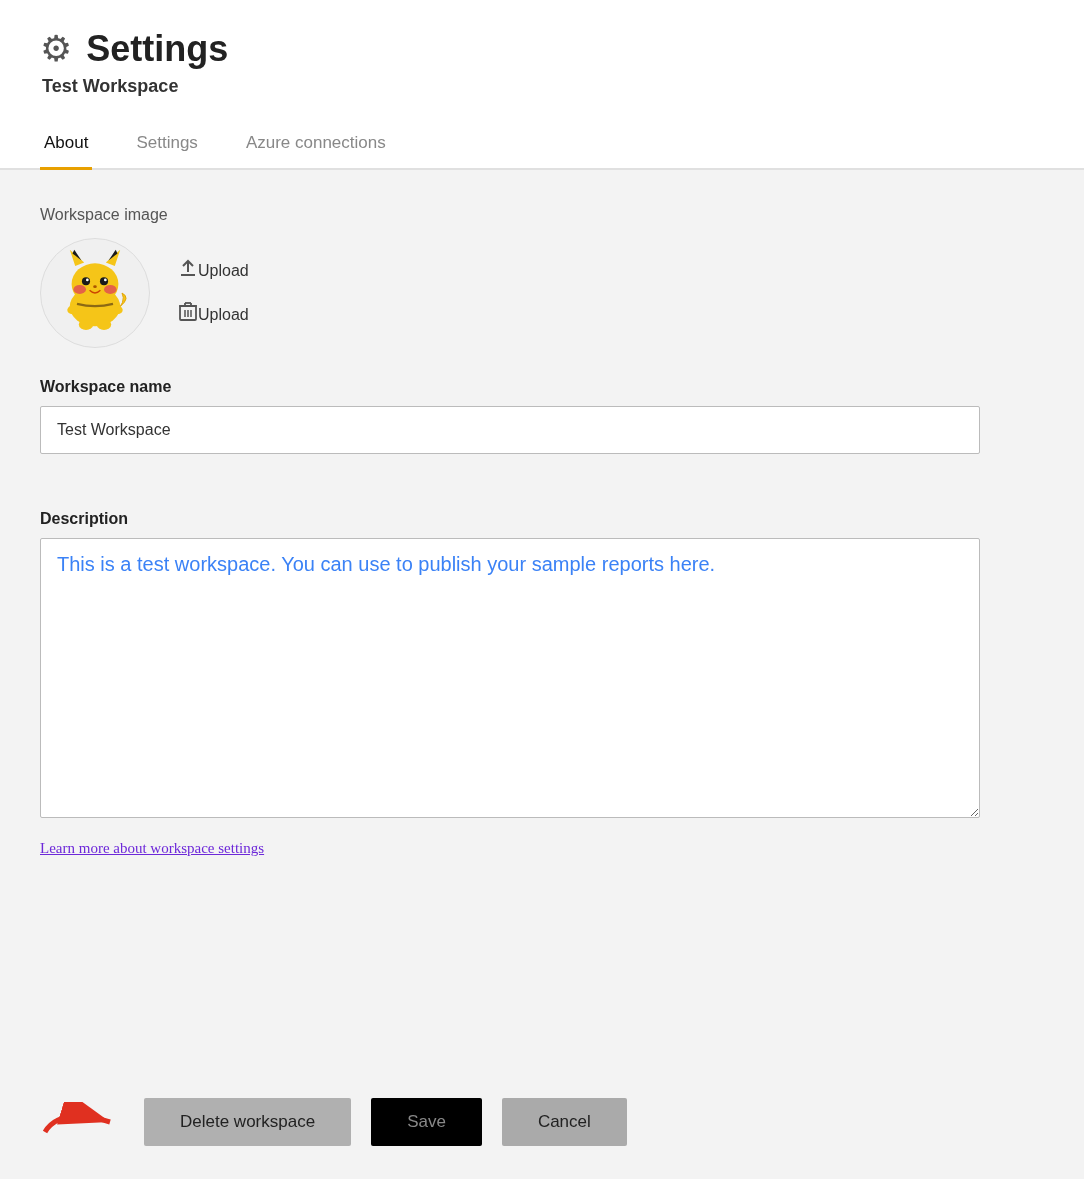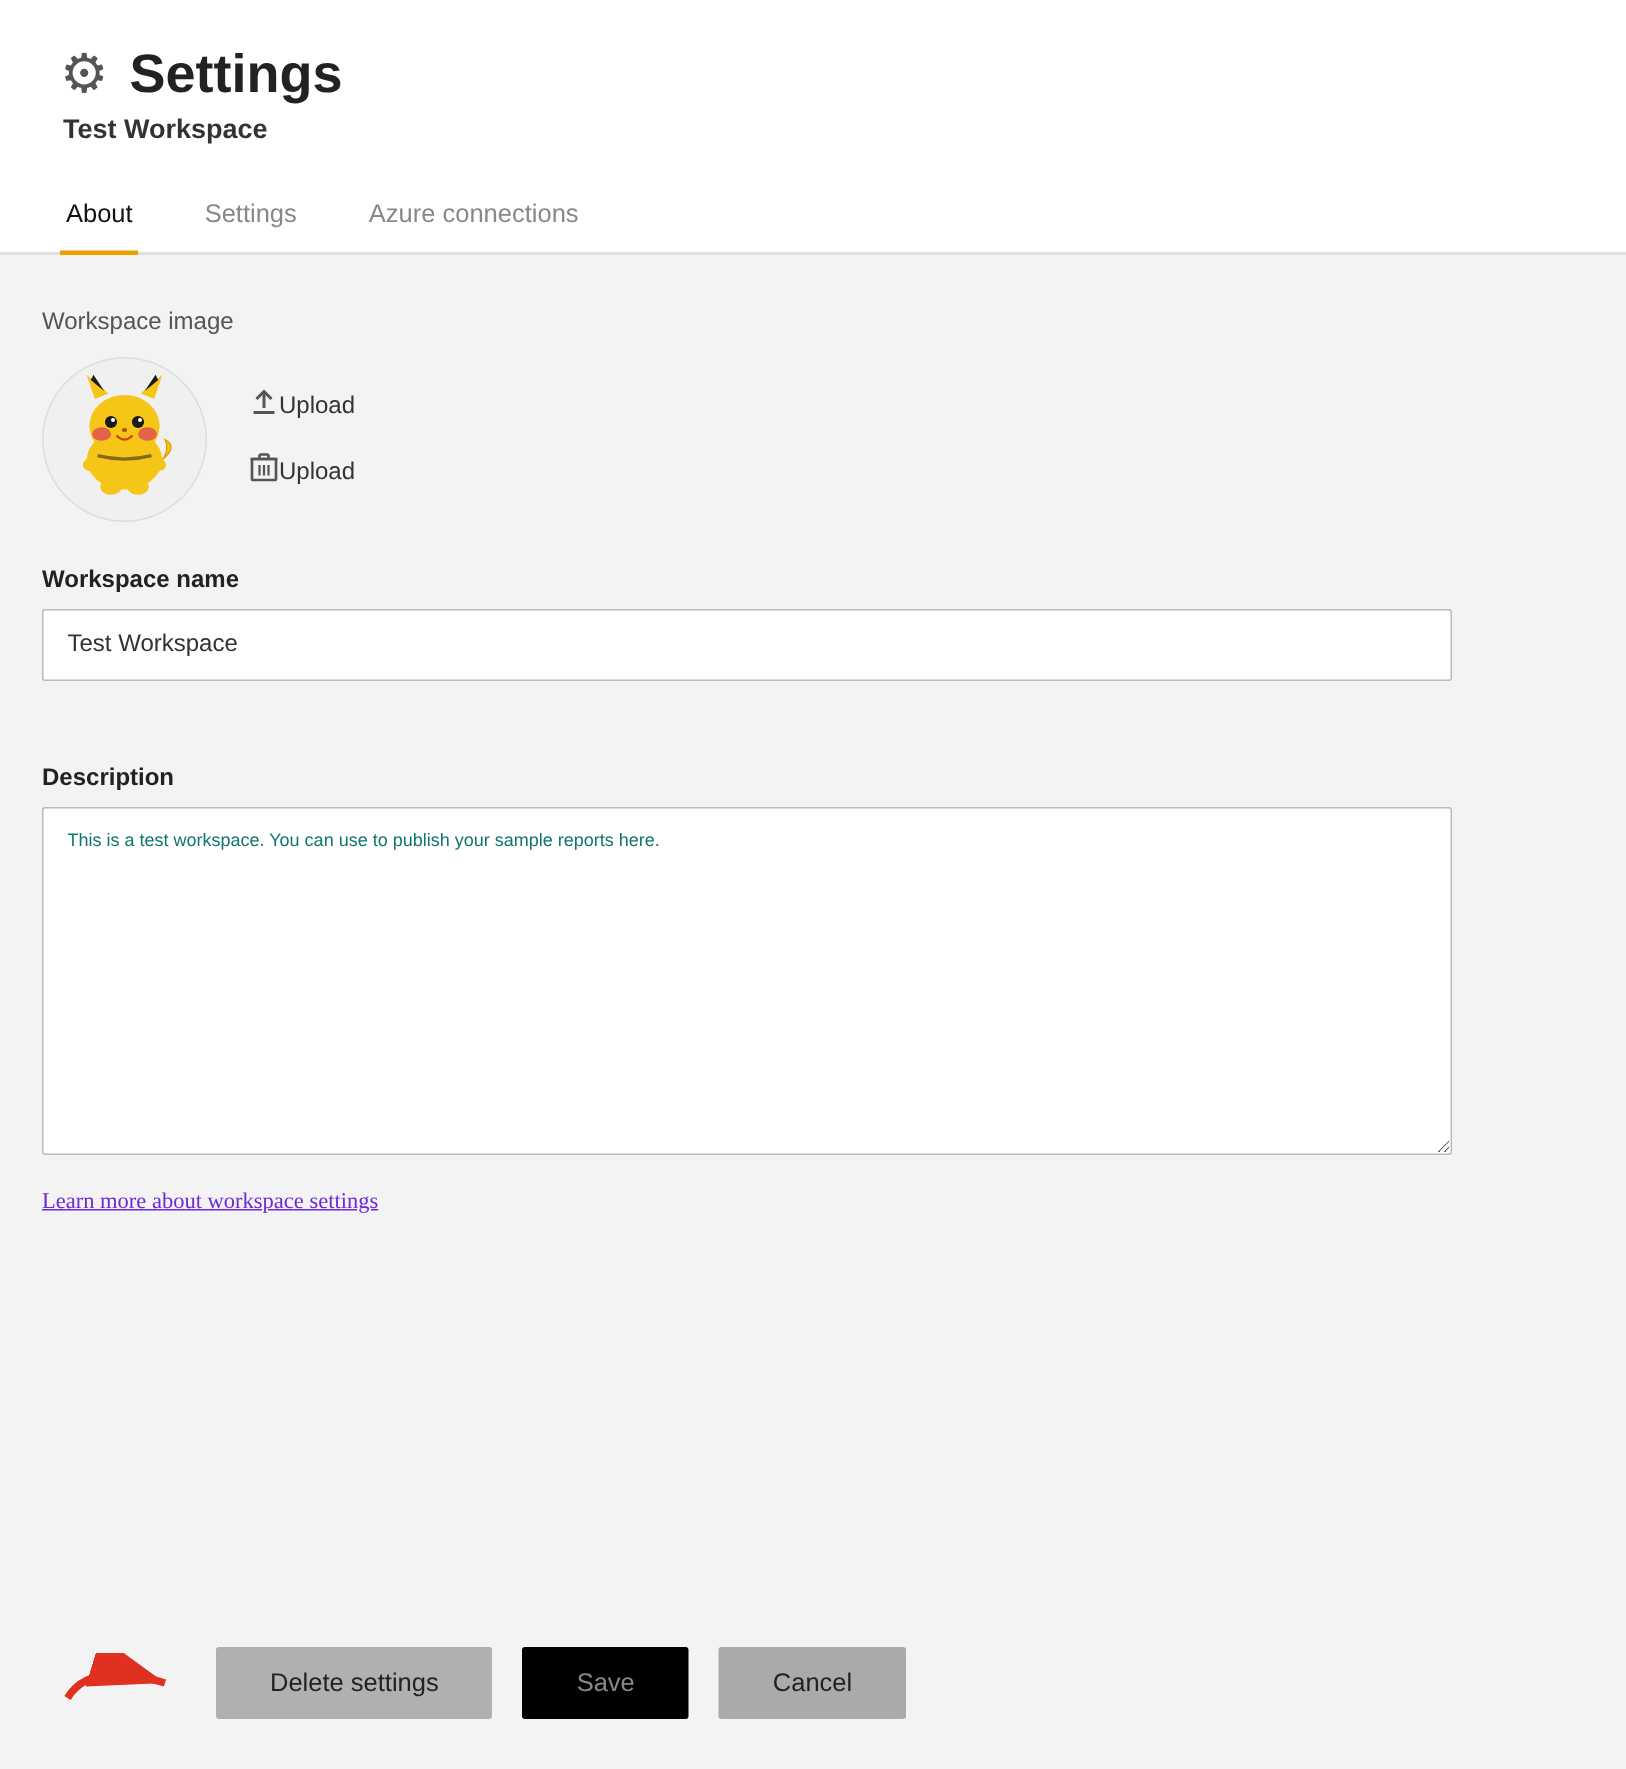--- a/index.html
+++ b/index.html
@@ -64,21 +64,21 @@
     }
 
     .tab.active {
       color: #111;
       font-weight: 400;
       border-bottom: 3px solid #e8a000;
     }
 
     .content {
       background: #f3f3f3;
-      padding: 36px 40px 0 28px;
+      padding: 36px 40px 0 40px;
       min-height: 900px;
     }
 
     .section-label {
       font-size: 16px;
       color: #555;
       margin-bottom: 14px;
       font-weight: 400;
     }
 
@@ -142,27 +142,27 @@
       border-radius: 2px;
       color: #333;
       outline: none;
       margin-bottom: 26px;
     }
 
     .textarea-input {
       width: 100%;
       max-width: 940px;
       padding: 14px 16px;
-      font-size: 12px;
+      font-size: 20px;
       border: 1.5px solid #bbb;
       background: #fff;
       border-radius: 2px;
-      color: #0f766e;
+      color: #3b82f6;
       outline: none;
-      height: 232px;
+      height: 280px;
       resize: vertical;
       font-family: inherit;
     }
 
     .learn-more-link {
       display: inline-block;
       margin-top: 18px;
       font-size: 15px;
       color: #6d28d9;
       text-decoration: underline;
@@ -338,21 +338,21 @@
       <defs>
         <marker id="arrowhead" markerWidth="10" markerHeight="7" refX="10" refY="3.5" orient="auto">
           <polygon points="0 0, 10 3.5, 0 7" fill="#e03020"></polygon>
         </marker>
       </defs>
       <path d="M5 30 Q20 5 70 20" stroke="#e03020" stroke-width="5" fill="none" marker-end="url(#arrowhead)"></path>
     </svg>
   </div>
 
   <button class="btn btn-delete">
-    <span>Delete settings</span>
+    <span>Delete workspace</span>
   </button>
   <button class="btn btn-save">
     <span>Save</span>
   </button>
   <button class="btn btn-cancel">
     <span>Cancel</span>
   </button>
 </div>
 
 </body></html>

